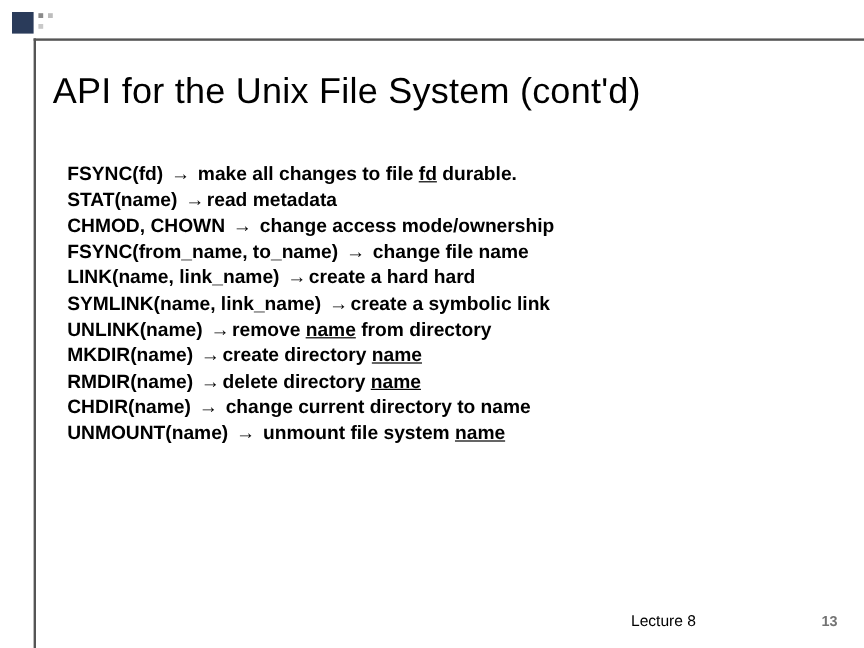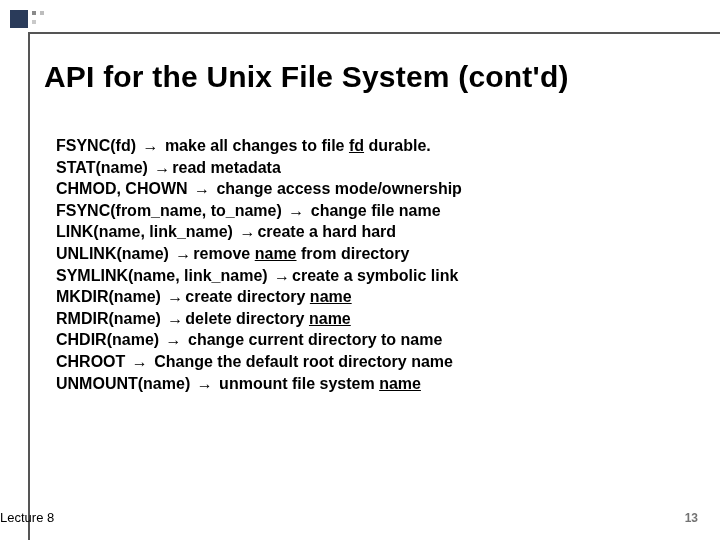--- a/index.html
+++ b/index.html
@@ -64,21 +64,21 @@
     width: 2px;
     height: 508px;
     background: #555;
   }
   .title {
     position: absolute;
     top: 60px;
     left: 44px;
     font-size: 30px;
     color: #000;
-    font-weight: bold;
+    font-weight: normal;
     letter-spacing: 0.2px;
   }
   .body {
     position: absolute;
     top: 135px;
     left: 56px;
     width: 620px;
     font-size: 16px;
     line-height: 1.35;
     color: #000;
@@ -90,21 +90,21 @@
   .u { text-decoration: underline; }
   .arrow {
     display: inline-block;
     padding: 0 2px;
   }
   .footer-center {
     position: absolute;
     bottom: 15px;
     left: 0;
     width: 580px;
-    text-align: left;
+    text-align: right;
     font-size: 13px;
     color: #000;
   }
   .footer-right {
     position: absolute;
     bottom: 15px;
     right: 22px;
     font-size: 12px;
     font-weight: bold;
     color: #737373;
@@ -145,48 +145,44 @@
     <span>FSYNC(from_name, to_name)</span>
     <span class="arrow">→</span><span> change file name</span>
   </div>
 
   <div class="row">
     <span>LINK(name, link_name)</span>
     <span class="arrow">→</span><span>create a hard hard</span>
   </div>
 
   <div class="row">
-    <span>UNLINK(name)</span>
-    <span class="arrow">→</span><span>remove </span><span class="u">name</span><span> from directory</span>
+    <span>SYMLINK(name, link_name)</span>
+    <span class="arrow">→</span><span>create a symbolic link</span>
   </div>
 
   <div class="row">
-    <span>SYMLINK(name, link_name)</span>
-    <span class="arrow">→</span><span>create a symbolic link</span>
+    <span>UNLINK(name)</span>
+    <span class="arrow">→</span><span>remove </span><span class="u">name</span><span> from directory</span>
   </div>
 
   <div class="row">
     <span>MKDIR(name)</span>
     <span class="arrow">→</span><span>create directory </span><span class="u">name</span>
   </div>
 
   <div class="row">
     <span>RMDIR(name)</span>
     <span class="arrow">→</span><span>delete directory </span><span class="u">name</span>
   </div>
 
   <div class="row">
     <span>CHDIR(name)</span>
     <span class="arrow">→</span><span> change current directory to name</span>
   </div>
 
-  <div class="row">
-    <span>CHROOT</span>
-    <span class="arrow">→</span><span> Change the default root directory name</span>
-  </div>
 
 
   <div class="row">
     <span>UNMOUNT(name)</span>
     <span class="arrow">→</span><span> unmount file system </span><span class="u">name</span>
   </div>
 
 </div>
 
 <div class="footer-center">Lecture 8</div>

